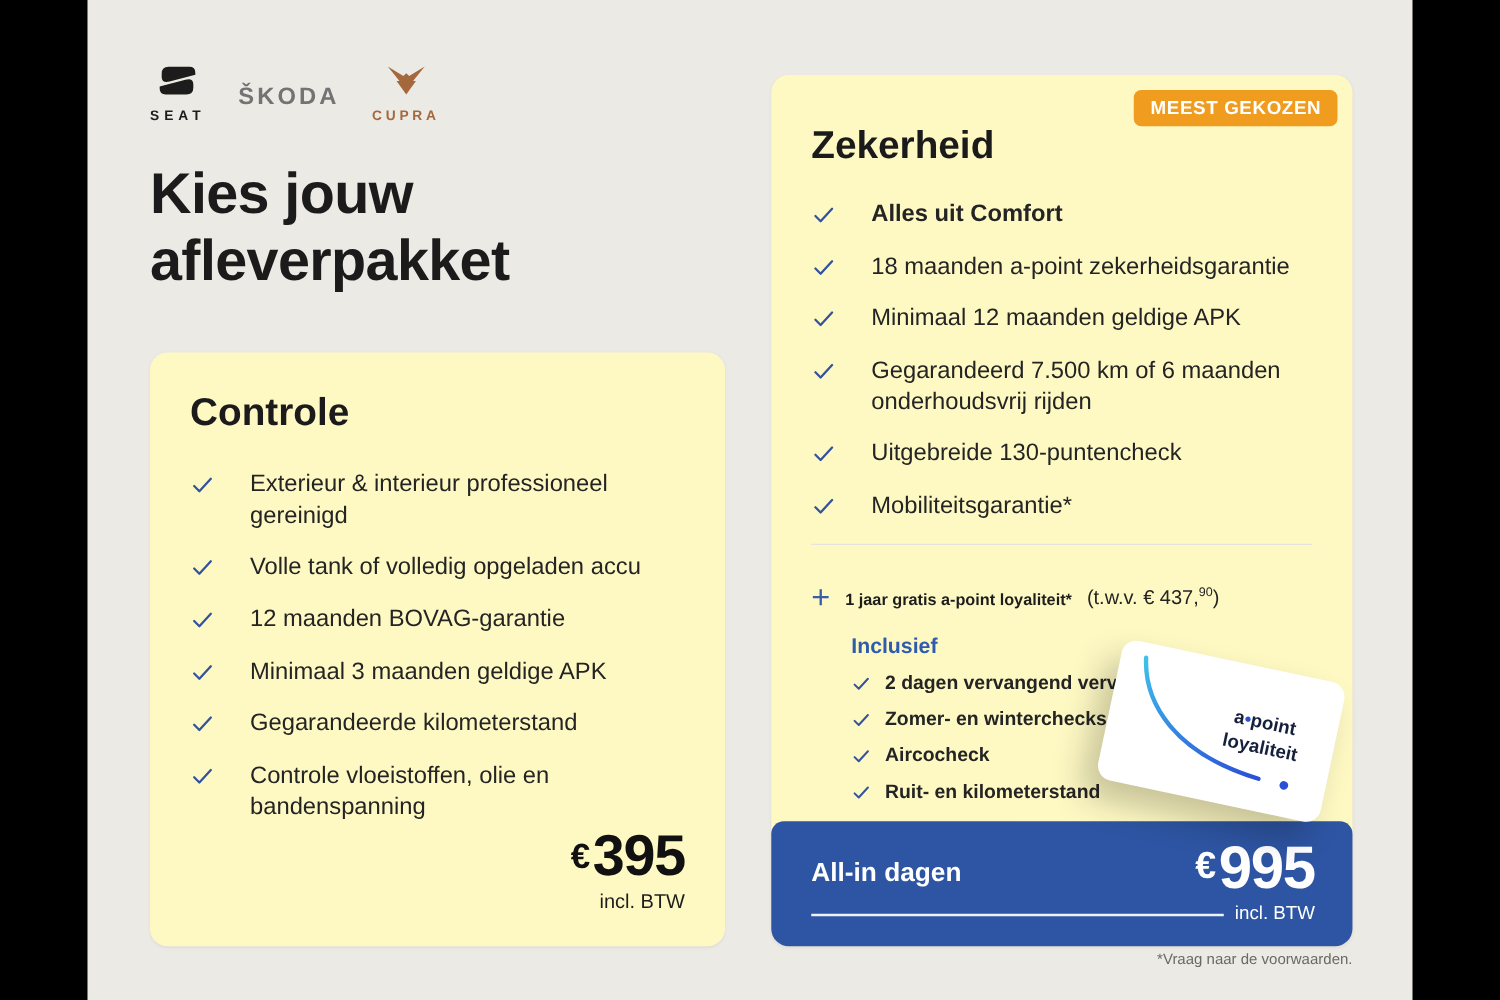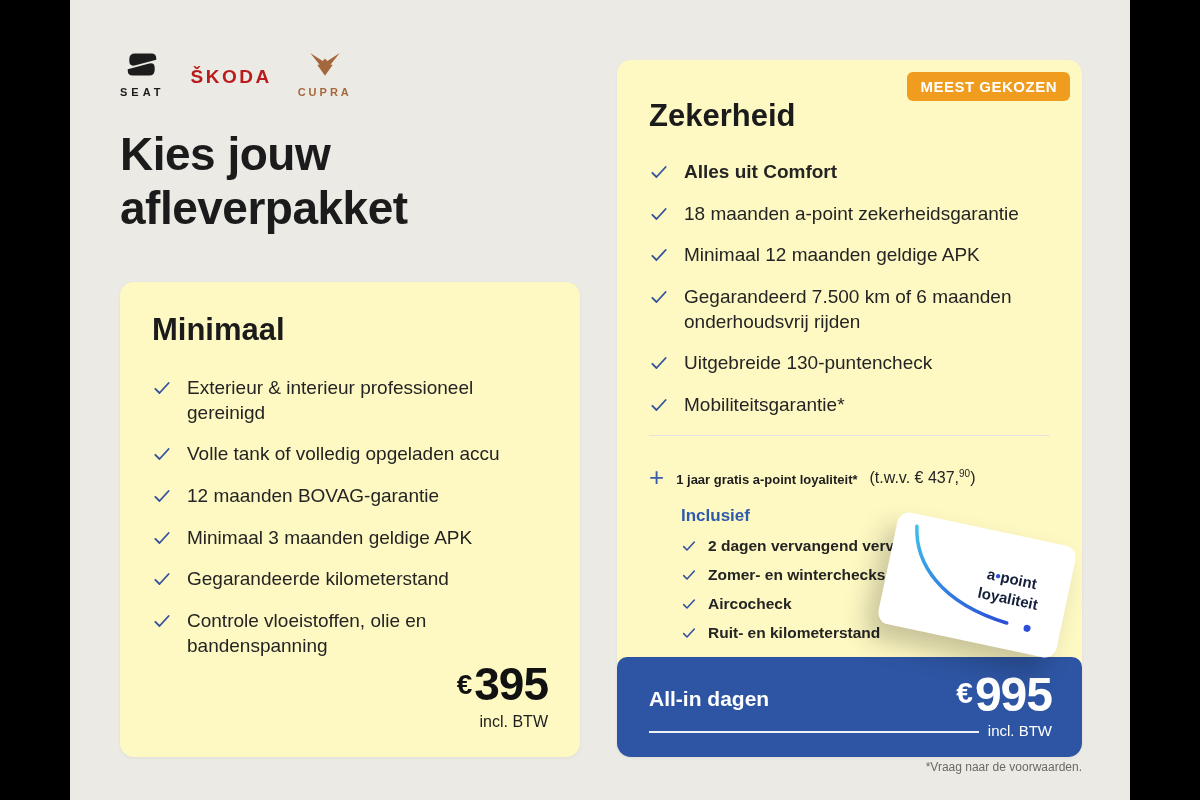--- a/index.html
+++ b/index.html
@@ -5,40 +5,40 @@
   * { margin:0; padding:0; box-sizing:border-box; }
   html,body { width:1200px; height:800px; background:#000; overflow:hidden;
               font-family:"Liberation Sans", sans-serif; }
   .stage { position:relative; width:1060px; height:800px; margin:0 auto;
            background:#ECEAE5; overflow:hidden; }
 
   
   .brands { position:absolute; left:50px; top:50px; display:flex; align-items:center; gap:26px; }
   .brand { display:flex; flex-direction:column; align-items:center; gap:4px; }
   .seat-word { font-size:11px; font-weight:700; letter-spacing:4px; color:#1c1c1c; }
-  .skoda-word { font-size:19px; font-weight:700; letter-spacing:2.5px; color:#b91c1c; margin-top:6px; }
+  .skoda-word { font-size:19px; font-weight:700; letter-spacing:2.5px; color:#737373; margin-top:6px; }
   .cupra-word { font-size:11px; font-weight:700; letter-spacing:3px; color:#A5683C; }
 
   
   .headline { position:absolute; left:50px; top:128px; width:390px;
               font-size:46px; line-height:1.17; font-weight:700; color:#1B1B1B;
               letter-spacing:-0.5px; }
 
   
   .card { position:absolute; background:#fef9c3; border-radius:14px;
           box-shadow:0 1px 3px rgba(0,0,0,0.06); }
   .card-comfort { left:50px; top:282px; width:460px; height:475px; padding:30px 32px; }
   .card-zeker   { left:547px; top:60px; width:465px; height:697px; padding:30px 32px; }
 
   .card-title { font-size:31px; font-weight:700; color:#1B1B1B; }
   .card-comfort .card-title { margin-bottom:28px; }
   .card-zeker   .card-title { margin-top:8px; margin-bottom:26px; }
 
   ul.features { list-style:none; }
-  ul.features li { display:flex; gap:15px; margin-bottom:17px;
+  ul.features li { display:flex; gap:28px; margin-bottom:17px;
                    font-size:19px; line-height:1.3; color:#242424; }
   ul.features li.bold span.ft { font-weight:700; }
   .chk { flex:0 0 auto; margin-top:2px; }
 
   
   .badge { position:absolute; top:12px; right:12px; background:#F09C1F; color:#fff;
            font-size:15px; font-weight:700; letter-spacing:0.5px;
            padding:6px 13px; border-radius:6px; }
 
   
@@ -104,21 +104,21 @@
           <path d="M5 4 L21 14 L24 11 L27 14 L43 4 L31 19 L34 19 L24 33 L14 19 L17 19 Z" fill="#A5683C"></path>
         </svg>
       </span>
       <span class="cupra-word">CUPRA</span>
     </div>
   </div>
 
   <div class="headline">Kies jouw afleverpakket</div>
 
   <div class="card card-comfort">
-    <div class="card-title">Minimaal</div>
+    <div class="card-title">Controle</div>
     <ul class="features">
       <li>
         <svg class="chk" width="20" height="20" viewBox="0 0 24 24">
             <path d="M4 13 L9 18 L20 6" fill="none" stroke="#33539E" stroke-width="2.2" stroke-linecap="round" stroke-linejoin="round"></path>
           </svg>
         <span class="ft">Exterieur &amp; interieur professioneel gereinigd</span>
       </li>
       <li>
         <svg class="chk" width="20" height="20" viewBox="0 0 24 24">
             <path d="M4 13 L9 18 L20 6" fill="none" stroke="#33539E" stroke-width="2.2" stroke-linecap="round" stroke-linejoin="round"></path>

